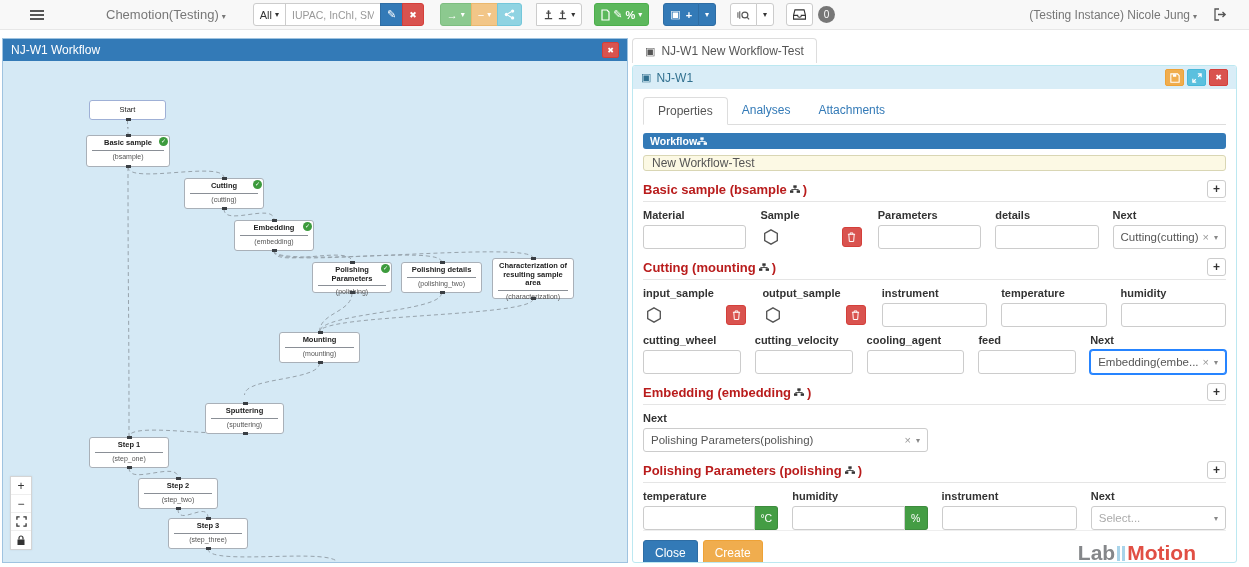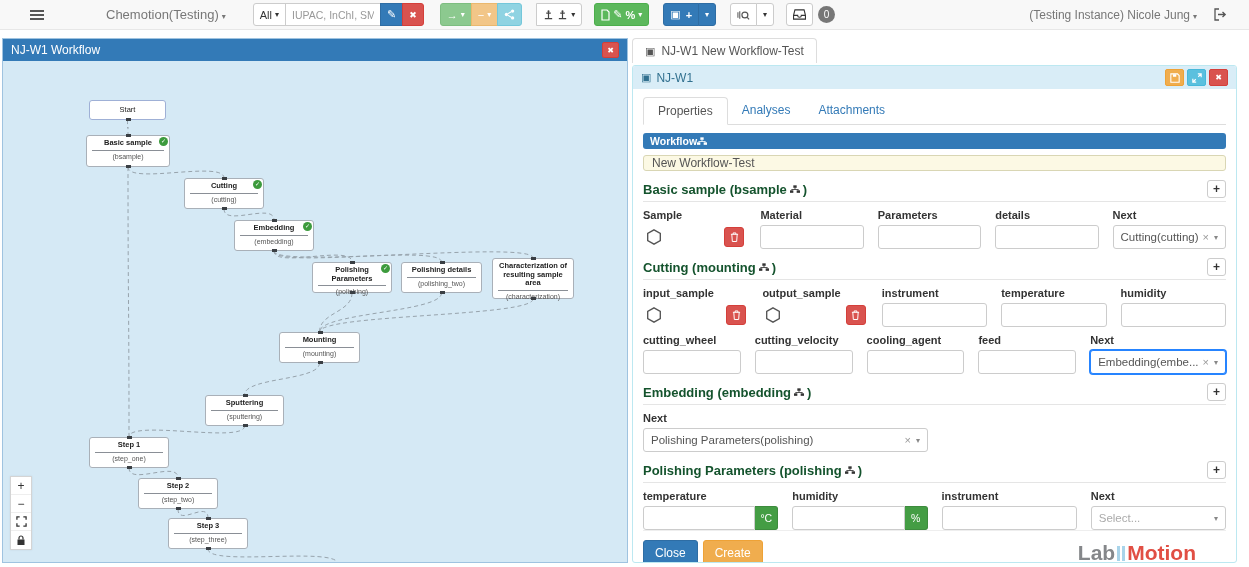--- a/index.html
+++ b/index.html
@@ -66,21 +66,21 @@
 
   .ntabs { display:flex; border-bottom:1px solid #ddd; }
   .ntab { padding:6px 14px; font-size:12px; color:#337ab7; cursor:pointer; }
   .ntab.active { color:#555; background:#fff; border:1px solid #ddd; border-bottom:1px solid #fff; border-radius:4px 4px 0 0; margin-bottom:-1px; cursor:default; }
 
   .type-badge { display:inline-flex; align-items:center; gap:0; background:#337ab7; color:#fff; font-size:10.5px; font-weight:bold; border-radius:3px; padding:2px 7px; margin:8px 0 6px; }
   .name-input { width:100%; height:24px; background:#fcf9e4; border:1px solid #d9d6b4; border-radius:3px; padding:0 8px; font-size:12px; color:#555; font-family:"Liberation Sans",sans-serif; }
 
   .sect { margin-top:9px; }
   .sect-head { display:flex; align-items:center; }
-  .sect-title { font-weight:bold; font-size:13px; color:#14532d; display:flex; align-items:center; gap:3px; }
+  .sect-title { font-weight:bold; font-size:13px; color:#b91c1c; display:flex; align-items:center; gap:3px; }
   .add-btn { margin-left:auto; width:19px; height:18px; border:1px solid #ccc; border-radius:3px; background:#fff; font-weight:bold; font-size:12px; color:#333; display:flex; align-items:center; justify-content:center; cursor:pointer; }
   .sect-hr { border:none; border-top:1px solid #e5e5e5; margin:3px 0 0; }
   .frow5 { display:grid; grid-template-columns:repeat(5,1fr); column-gap:14px; }
   .frow4 { display:grid; grid-template-columns:repeat(4,1fr); column-gap:14px; }
   .flabel { font-size:11px; font-weight:bold; color:#333; margin:7px 0 4px; white-space:nowrap; }
   .tin { width:100%; height:24px; border:1px solid #ccc; border-radius:3px; padding:0 6px; font-size:12px; color:#555; font-family:"Liberation Sans",sans-serif; }
   .dropcell { height:24px; display:flex; align-items:center; justify-content:space-between; padding:0 2px; }
   .trash-btn { width:20px; height:20px; background:#d9534f; border:1px solid #d43f3a; border-radius:3px; display:flex; align-items:center; justify-content:center; cursor:pointer; }
   .sel { height:24px; border:1px solid #ccc; border-radius:3px; background:#fff; display:flex; align-items:center; padding:0 7px; cursor:pointer; }
   .sel.focus { border-color:#2684ff; box-shadow:0 0 0 1px #2684ff; }
@@ -294,21 +294,21 @@
           <div class="nt">Characterization of resulting sample area</div>
           <div class="ns">(characterization)</div>
           <span class="hdl b"></span>
         </div>
         <div class="wf-node" style="left: 276px; top: 271px; width: 81px; height: 31px;">
           <span class="hdl t"></span>
           <div class="nt">Mounting</div>
           <div class="ns">(mounting)</div>
           <span class="hdl b"></span>
         </div>
-        <div class="wf-node" style="left: 202px; top: 334px; width: 79px; height: 31px;">
+        <div class="wf-node" style="left: 202px; top: 342px; width: 79px; height: 31px;">
           <span class="hdl t"></span>
           <div class="nt">Sputtering</div>
           <div class="ns">(sputtering)</div>
           <span class="hdl b"></span>
         </div>
         <div class="wf-node" style="left: 86px; top: 376px; width: 80px; height: 31px;">
           <span class="hdl t"></span>
           <div class="nt">Step 1</div>
           <div class="ns">(step_one)</div>
           <span class="hdl b"></span>
@@ -385,35 +385,35 @@
                   <rect x="8" y="6" width="4" height="3" fill="#333"></rect>
                   <path d="M6 3v2M2 6V5h8v1" stroke="#333" fill="none"></path>
                 </svg>
               <span>)</span>
             </span>
             <span class="add-btn">+</span>
           </div>
           <hr class="sect-hr">
           <div class="frow5">
             <div>
+              <div class="flabel">Material</div>
+              <input class="tin" value="" style="">
+            </div>
+            <div>
               <div class="flabel">Sample</div>
               <div class="dropcell">
                 <svg width="18" height="18" viewBox="0 0 20 20">
                     <polygon points="10,2 17,6 17,14 10,18 3,14 3,6" fill="none" stroke="#555" stroke-width="1.5"></polygon>
                   </svg>
                 <span class="trash-btn">
                   <svg width="9" height="10" viewBox="0 0 10 11">
                       <path d="M1 2.5h8M3.5 2.5V1h3v1.5M2 2.5l.6 8h4.8l.6-8" fill="none" stroke="#fff" stroke-width="1.1"></path>
                     </svg>
                 </span>
               </div>
-            </div>
-            <div>
-              <div class="flabel">Material</div>
-              <input class="tin" value="" style="">
             </div>
             <div>
               <div class="flabel">Parameters</div>
               <input class="tin" value="" style="">
             </div>
             <div>
               <div class="flabel">details</div>
               <input class="tin" value="" style="">
             </div>
             <div>

